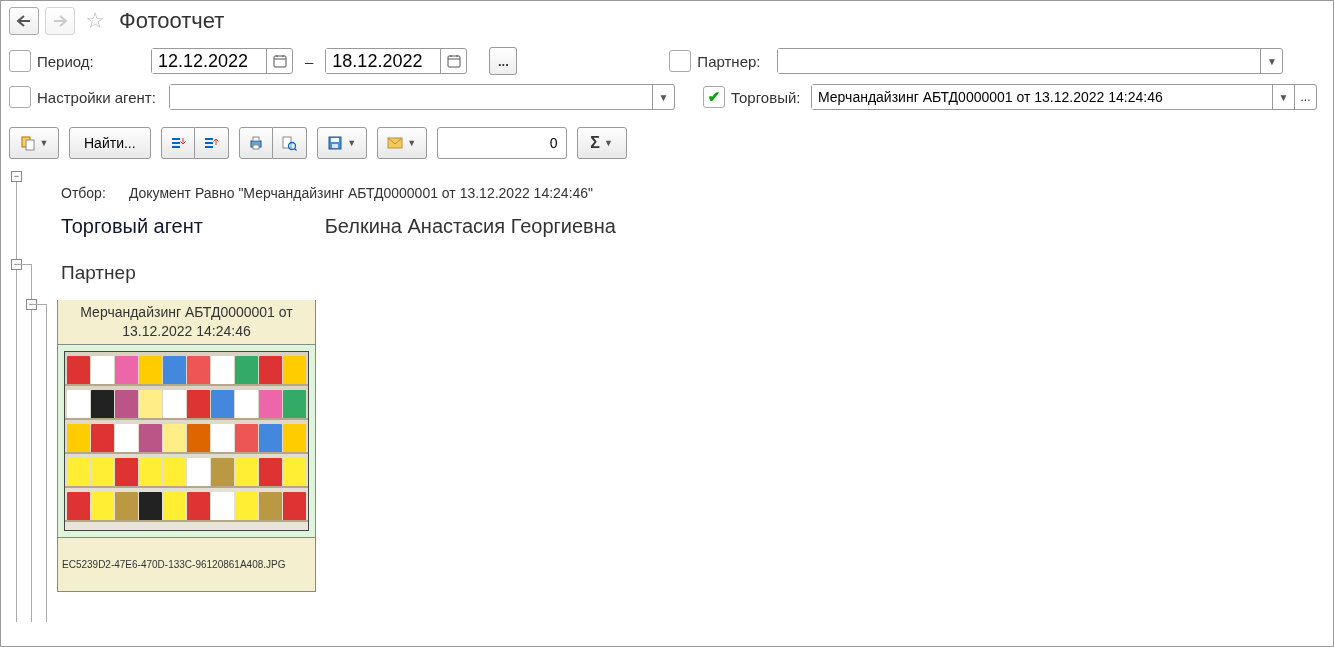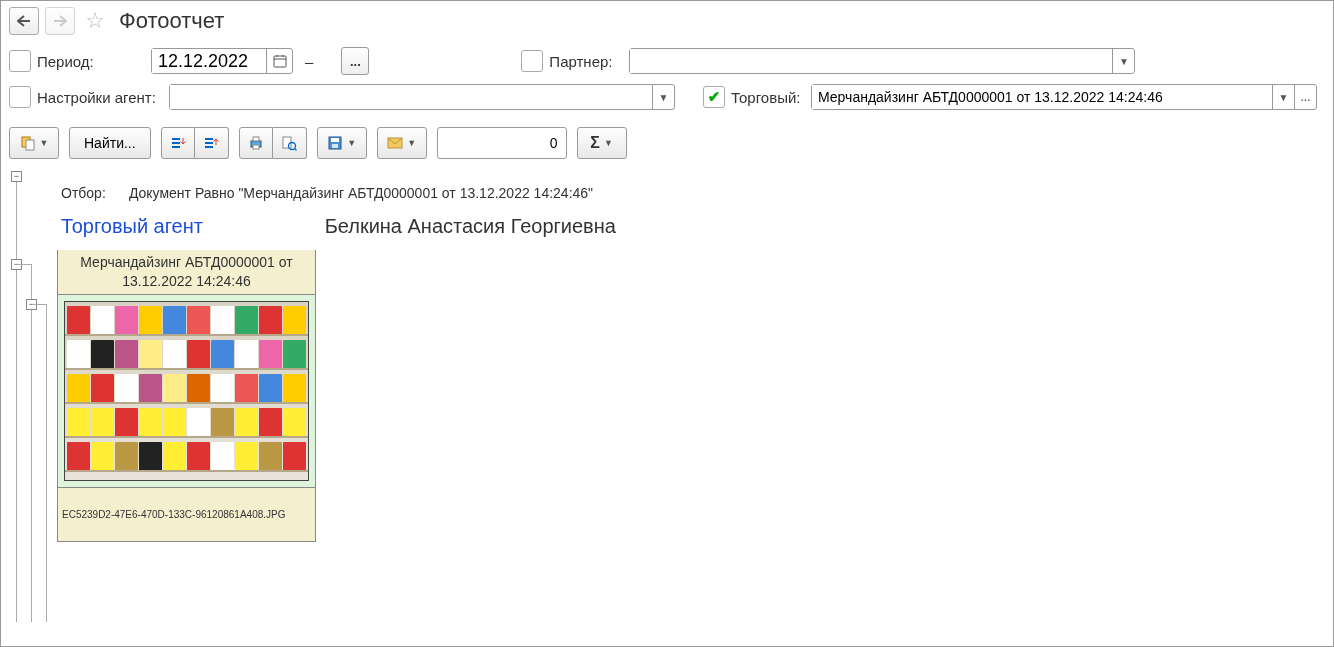--- a/index.html
+++ b/index.html
@@ -41,21 +41,21 @@
 .report-area { position: relative; display: flex; height: calc(647px - 40px - 72px - 44px - 2px); }
 .gutter { width: 56px; border-right: 0px solid #ccc; position: relative; flex-shrink: 0; background: #fff; }
 .toggle { position: absolute; width: 11px; height: 11px; border: 1px solid #888; background: #fff; font-size: 9px; line-height: 9px; text-align: center; cursor: pointer; color: #444; }
 .vline { position: absolute; width: 1px; background: #aaa; }
 .hline { position: absolute; height: 1px; background: #aaa; }
 
 .report-body { flex: 1; padding: 0; overflow: hidden; position: relative; }
 .filter-line { padding: 20px 4px 8px 4px; font-size: 14px; }
 .filter-line .lab { display: inline-block; width: 64px; }
 .agent-row { padding: 6px 4px; }
-.agent-row .lab { font-size: 20px; color: #1d4ed8; display: inline-block; width: 260px; }
+.agent-row .lab { font-size: 20px; color: #0f172a; display: inline-block; width: 260px; }
 .agent-row .val { font-size: 20px; color: #333; }
 .partner-row { padding: 18px 4px 10px 4px; font-size: 19px; }
 
 .card { width: 259px; margin-top: 6px; }
 .card-top { background: #f3efcf; border: 1px solid #888; height: 22px; display: flex; align-items: center; padding: 0 4px; font-size: 14px; justify-content: space-between; }
 .warn-box { width: 48px; height: 18px; border: 1px solid #000; background: #fff; display: flex; align-items: center; justify-content: center; }
 .warn-box span { color: #d33; font-size: 13px; }
 .card-doc { background: #f3efcf; border: 1px solid #888; border-top: none; padding: 3px 6px; font-size: 14px; text-align: center; line-height: 1.35; }
 .card-photo { border: 1px solid #888; border-top: none; background: #dff5db; padding: 6px; }
 .photo { border: 1px solid #444; height: 180px; background: #eee; position: relative; overflow: hidden; }
@@ -96,20 +96,31 @@
       <div class="cal">
         <svg width="14" height="14">
             <rect x="1" y="2" width="12" height="11" rx="1" fill="none" stroke="#555"></rect>
             <line x1="1" y1="5" x2="13" y2="5" stroke="#555"></line>
             <line x1="4" y1="1" x2="4" y2="3" stroke="#555"></line>
             <line x1="10" y1="1" x2="10" y2="3" stroke="#555"></line>
           </svg>
       </div>
     </div>
     <span class="dash">–</span>
+    <div class="date-input">
+      <input value="18.12.2022" style="">
+      <div class="cal">
+        <svg width="14" height="14">
+            <rect x="1" y="2" width="12" height="11" rx="1" fill="none" stroke="#555"></rect>
+            <line x1="1" y1="5" x2="13" y2="5" stroke="#555"></line>
+            <line x1="4" y1="1" x2="4" y2="3" stroke="#555"></line>
+            <line x1="10" y1="1" x2="10" y2="3" stroke="#555"></line>
+          </svg>
+      </div>
+    </div>
     <div style="width:10px"></div>
     <div class="dots-btn">...</div>
     <div style="flex:0 0 140px"></div>
     <div class="chk"></div>
     <span class="flabel" style="width:74px">Партнер:</span>
     <div class="combo" style="width:506px">
       <input value="" style="">
       <div class="drop">▼</div>
     </div>
   </div>
@@ -210,20 +221,21 @@
   </div>
   <div class="report-body">
     <div class="filter-line">
       <span class="lab">Отбор:</span>
       <span>Документ Равно "Мерчандайзинг АБТД0000001 от 13.12.2022 14:24:46"</span>
     </div>
     <div class="agent-row">
       <span class="lab">Торговый агент</span>
       <span class="val">Белкина Анастасия Георгиевна</span>
     </div>
+    <div class="partner-row">Партнер</div>
 
     <div class="card">
       <div class="card-doc">Мерчандайзинг АБТД0000001 от 13.12.2022 14:24:46</div>
       <div class="card-photo">
         <div class="photo">
           <div class="shelf-row sr1">
               <div class="pack" style="background:#d33"></div>
               <div class="pack" style="background:#fff"></div>
               <div class="pack" style="background:#e6a"></div>
               <div class="pack" style="background:#fc0"></div>

